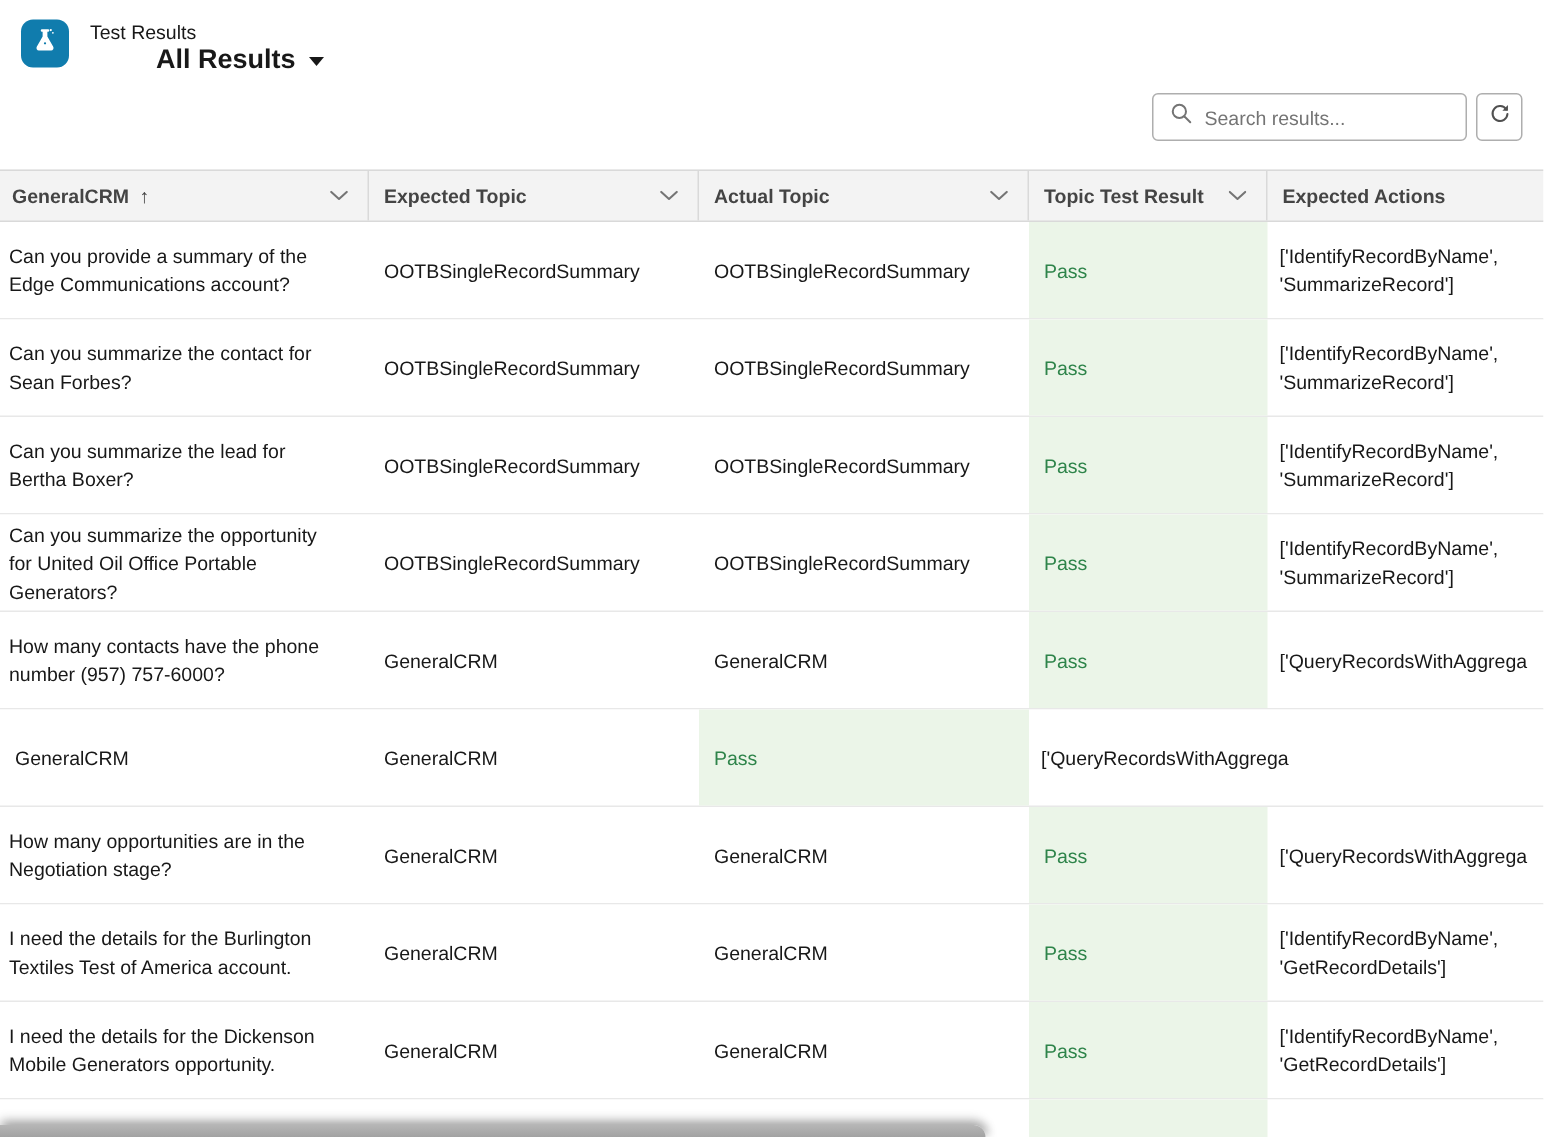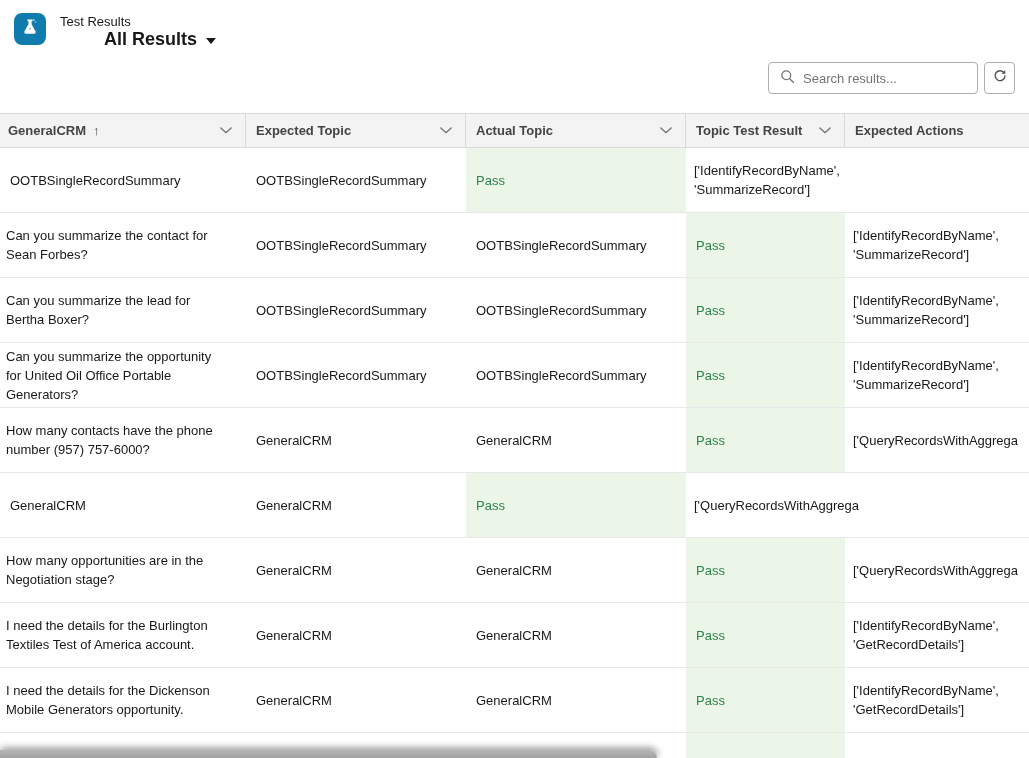--- a/index.html
+++ b/index.html
@@ -118,20 +118,21 @@
             <path d="M1 1l6 5.5L13 1" fill="none" stroke="#747474" stroke-width="1.6" stroke-linecap="round" stroke-linejoin="round"></path>
           </svg>
       </div>
       <div class="th">
         <span>Expected Actions</span>
         <span class="spacer"></span>
       </div>
     </div>
 
     <div class="grid row">
+      <div class="td utterance">Can you provide a summary of the Edge Communications account?</div>
       <div class="td">OOTBSingleRecordSummary</div>
       <div class="td">OOTBSingleRecordSummary</div>
       <div class="td result">Pass</div>
       <div class="td actions">['IdentifyRecordByName', 'SummarizeRecord']</div>
     </div>
     <div class="grid row">
       <div class="td utterance">Can you summarize the contact for Sean Forbes?</div>
       <div class="td">OOTBSingleRecordSummary</div>
       <div class="td">OOTBSingleRecordSummary</div>
       <div class="td result">Pass</div>

